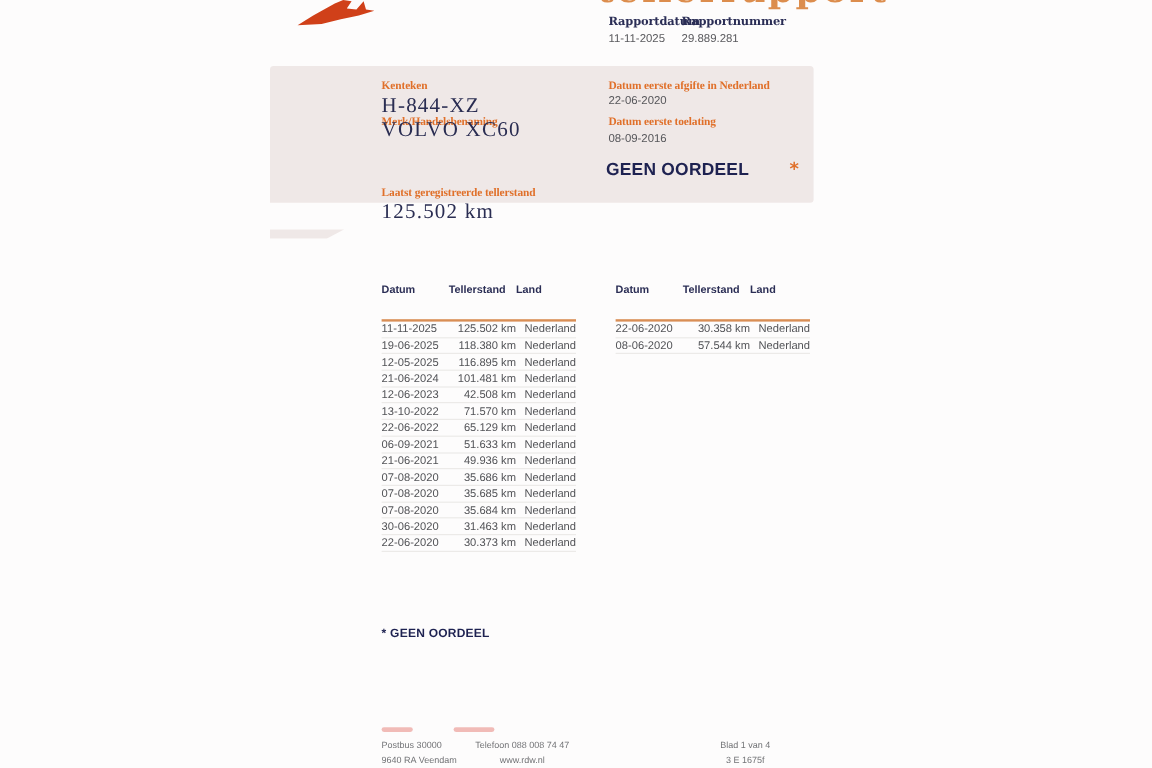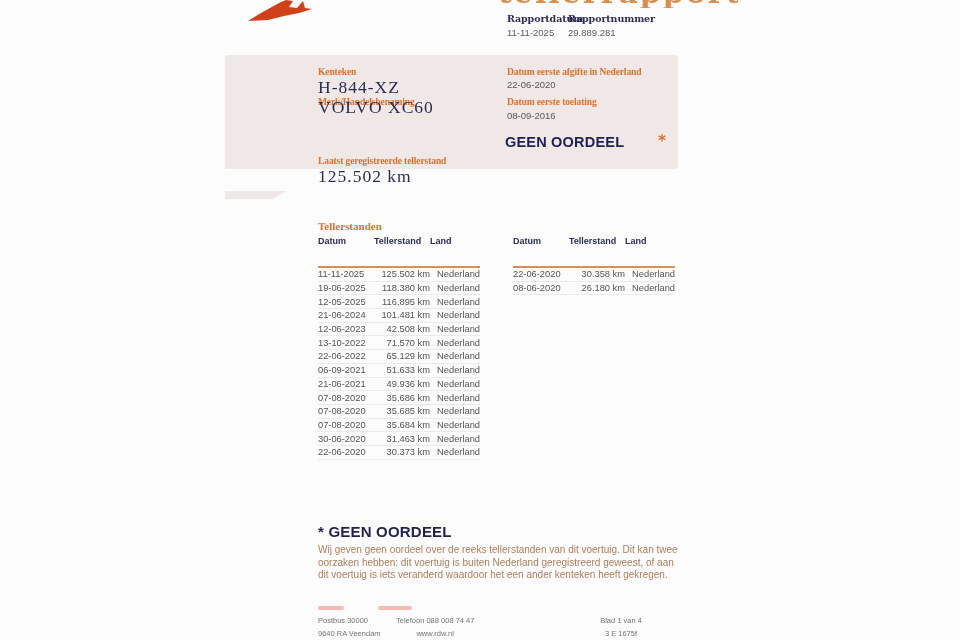--- a/index.html
+++ b/index.html
@@ -70,21 +70,21 @@
   .trow{
     display:grid;grid-template-columns:56px 56px 50px;
     height:13.7px;box-sizing:border-box;align-items:center;
     font-size:9.3px;color:#525357;border-bottom:1px solid #eceae8;
   }
   .trow .c-value,.trow .c-land{text-align:right;}
 
   
   #footnote{left:318px;top:523px;width:368px;}
   #footnote-heading{
-    font-size:15px;font-weight:bold;color:#1e2251;letter-spacing:.2px;
+    font-size:10px;font-weight:bold;color:#1e2251;letter-spacing:.2px;
   }
   #footnote-body{
     margin-top:4px;font-size:10px;line-height:12.6px;color:#ad7d5c;
   }
 
   
   .smudge{background:rgba(222,90,80,.40);border-radius:2px;}
   #smudge1{left:318px;top:606px;width:26px;height:4px;}
   #smudge2{left:378px;top:606px;width:34px;height:4px;}
   .foot-col{top:614px;font-size:7.5px;color:#727376;line-height:13px;}
@@ -128,21 +128,20 @@
 
   <div class="abs" id="oordeel" style="left:280px;top:79px;">GEEN OORDEEL</div>
   <div class="abs" id="oordeel-star" style="left:433px;top:77px;">*</div>
 
   <div class="abs olabel" style="left:93px;top:101px;">Laatst geregistreerde tellerstand</div>
   <div class="abs bigval" style="left:93px;top:111px;">125.502 km</div>
 </div>
 <div class="abs" id="card-tab"></div>
 
 <div class="abs" id="tables">
-  <div id="tbl-heading">Tellerstanden</div>
 
   <div class="ttable" id="tbl-left">
     <div class="thead">
       <span>Datum</span>
       <span>Tellerstand</span>
       <span>Land</span>
     </div>
     <div id="rows-left">
         <div class="trow">
           <span class="c-date">11-11-2025</span>
@@ -224,30 +223,29 @@
       <span>Land</span>
     </div>
     <div id="rows-right">
         <div class="trow">
           <span class="c-date">22-06-2020</span>
           <span class="c-value">30.358 km</span>
           <span class="c-land">Nederland</span>
         </div>
         <div class="trow">
           <span class="c-date">08-06-2020</span>
-          <span class="c-value">26.180 km</span>
+          <span class="c-value">57.544 km</span>
           <span class="c-land">Nederland</span>
         </div>
       </div>
   </div>
 </div>
 
 <div class="abs" id="footnote">
   <div id="footnote-heading">* GEEN OORDEEL</div>
-  <div id="footnote-body">Wij geven geen oordeel over de reeks tellerstanden van dit voertuig. Dit kan twee oorzaken hebben: dit voertuig is buiten Nederland geregistreerd geweest, of aan dit voertuig is iets veranderd waardoor het een ander kenteken heeft gekregen.</div>
 </div>
 
 <div class="abs smudge" id="smudge1"></div>
 <div class="abs smudge" id="smudge2"></div>
 
 <div class="abs foot-col" style="left:318px;">
   <div>Postbus 30000</div>
   <div>9640 RA Veendam</div>
 </div>
 <div class="abs foot-col" style="left:396px;text-align:center;">

